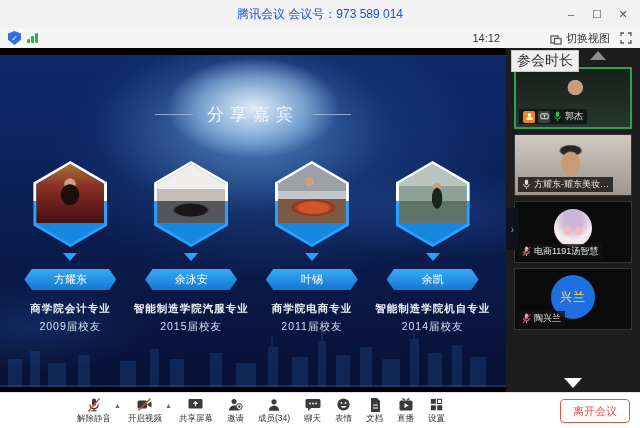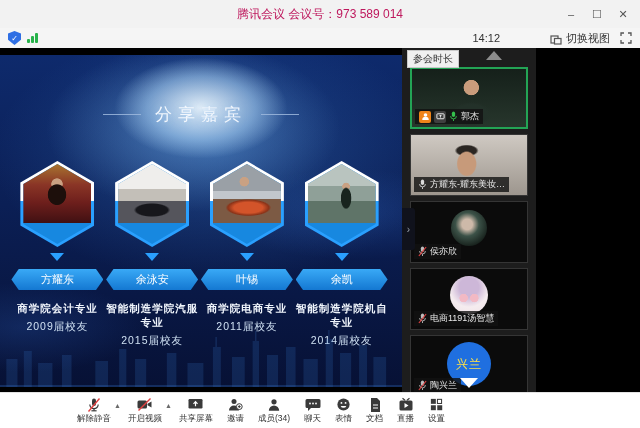--- a/index.html
+++ b/index.html
@@ -2,38 +2,38 @@
 <html><head>
 <meta charset="utf-8">
 <style>
   * { margin:0; padding:0; box-sizing:border-box; }
   html,body { width:640px; height:428px; }
   body { font-family:"Liberation Sans","DejaVu Sans",sans-serif; overflow:hidden; background:#000; }
   .app { width:640px; height:428px; display:flex; flex-direction:column; position:relative; }
 
   
   .titlebar { height:28px; background:#f2f2f2; position:relative; display:flex; align-items:center; justify-content:center; flex:0 0 28px; }
-  .titlebar .title { font-size:12px; color:#be185d; }
+  .titlebar .title { font-size:12px; color:#1d4ed8; }
   .win-controls { position:absolute; right:4px; top:0; height:28px; display:flex; align-items:center; }
   .win-btn { width:26px; height:28px; display:flex; align-items:center; justify-content:center; font-size:11px; color:#555; cursor:default; }
 
   
   .statusbar { height:20px; background:#f5f5f5; display:flex; align-items:center; padding:0 8px; flex:0 0 20px; }
   .shield { width:13px; height:14px; background:#2f6fe4; clip-path:polygon(50% 0,100% 18%,100% 62%,50% 100%,0 62%,0 18%); display:flex; align-items:center; justify-content:center; color:#fff; font-size:8px; margin-right:6px; }
   .sigbars { display:flex; align-items:flex-end; gap:1px; height:10px; }
   .sigbars i { display:block; width:3px; background:#27b24a; border-radius:1px; }
   .sigbars i:nth-child(1){height:4px;} .sigbars i:nth-child(2){height:7px;} .sigbars i:nth-child(3){height:10px;}
   .status-right { margin-left:auto; display:flex; align-items:center; gap:10px; }
   .time { font-size:11px; color:#333; }
   .switch-view { display:flex; align-items:flex-end; gap:4px; font-size:11px; color:#333;padding-left:40px; }
   .fullscreen-ic { width:12px; height:12px; position:relative; }
 
   
   .main { flex:1 1 auto; display:flex; height:344px; }
-  .stage { width:402px; background:#000; position:relative; overflow:hidden;padding-left:48px; }
+  .stage { width:506px; background:#000; position:relative; overflow:hidden;padding-left:48px; }
   .slide { position:absolute; left:0; right:0; top:7px; bottom:5px; overflow:hidden;
     background:
       radial-gradient(ellipse 120px 70px at 50% 16%, rgba(235,245,252,.95), rgba(170,210,245,.55) 45%, transparent 72%),
       radial-gradient(ellipse 210px 120px at 48% 22%, rgba(120,180,235,.5), transparent 70%),
       radial-gradient(ellipse 300px 170px at 54% 30%, rgba(60,125,205,.38), transparent 75%),
       radial-gradient(ellipse 180px 60px at 88% 48%, rgba(45,95,185,.30), transparent 75%),
       radial-gradient(ellipse 160px 60px at 6% 82%, rgba(45,95,185,.25), transparent 75%),
       linear-gradient(180deg,#0e2a6c 0%,#0b1f55 45%,#071135 100%);
   }
   .slide-title-row { position:absolute; top:48px; left:0; right:0; display:flex; align-items:center; justify-content:center; gap:14px; }
@@ -65,21 +65,21 @@
   .ribbon { margin-top:8px; width:92px; height:21px; clip-path:polygon(0 50%,8% 0,92% 0,100% 50%,92% 100%,8% 100%);
             background:linear-gradient(180deg,#39a9f6,#1478d2); display:flex; align-items:center; justify-content:center;
             color:#fff; font-size:11px; }
   .guest-desc { margin-top:12px; text-align:center; }
   .guest-desc .l1 { color:#f0f5fc; font-size:10.5px; font-weight:bold; letter-spacing:1px; }
   .guest-desc .l2 { color:#cfe0f2; font-size:10.5px; margin-top:4px; letter-spacing:1px; }
   .skyline { position:absolute; bottom:0; left:0; width:100%; height:58px; opacity:.85; }
 
   
   .sidebar { width:134px; background:#1d1d1d; position:relative; overflow:hidden; flex:0 0 134px; }
-  .duration-tip { position:absolute; top:2px; left:5px; background:#f0f0f0; border:1px solid #c9c9c9; color:#333; font-size:10px; padding:1px 5px; z-index:5; }
+  .duration-tip { position:absolute; top:2px; left:5px; background:#f0f0f0; border:1px solid #c9c9c9; color:#333; font-size:14px; padding:1px 5px; z-index:5; }
   .scroll-up { position:absolute; top:3px; left:84px; width:0; height:0; border-left:8px solid transparent; border-right:8px solid transparent; border-bottom:9px solid #8d8d8d; z-index:4; }
   .thumbs { position:absolute; top:19px; left:0; right:0; display:flex; flex-direction:column; align-items:center; }
   .thumb { width:118px; height:62px; margin-bottom:5px; background:#0b0b0b; border:1px solid #353535; position:relative; overflow:hidden; }
   .thumb.active { border:2px solid #23a455; }
   .ph-1 { background:radial-gradient(circle 8px at 52% 32%, #c99c7c 92%, transparent 100%),
           radial-gradient(ellipse 26px 16px at 52% 78%, #233129 60%, transparent 75%),
           linear-gradient(180deg,#15201a,#27362c); }
   .ph-2 { background:radial-gradient(ellipse 15px 19px at 48% 48%, #c79a7a 60%, transparent 68%),
           radial-gradient(ellipse 16px 8px at 48% 26%, #2b2622 60%, transparent 75%),
           linear-gradient(180deg,#cfc9c2,#9d968e); }
@@ -274,32 +274,20 @@
           <div class="tag">
             <svg width="9" height="11" viewBox="0 0 10 12">
                 <rect x="3.2" y="0.5" width="3.6" height="6" rx="1.8" fill="#dcdcdc"></rect>
                 <path d="M1.8 5.5 a3.2 3.2 0 0 0 6.4 0" fill="none" stroke="#dcdcdc" stroke-width="1"></path>
                 <line x1="5" y1="9" x2="5" y2="11" stroke="#dcdcdc" stroke-width="1"></line>
               </svg>
             <span class="nm">方耀东-耀东美妆…</span>
           </div>
         </div>
 
-        <div class="thumb">
-          <div class="avatar-circle av-3"></div>
-          <div class="tag">
-            <svg width="9" height="11" viewBox="0 0 10 12">
-                <rect x="3.2" y="0.5" width="3.6" height="6" rx="1.8" fill="#bdbdbd"></rect>
-                <path d="M1.8 5.5 a3.2 3.2 0 0 0 6.4 0" fill="none" stroke="#bdbdbd" stroke-width="1"></path>
-                <line x1="5" y1="9" x2="5" y2="11" stroke="#bdbdbd" stroke-width="1"></line>
-                <line x1="1" y1="11" x2="9" y2="1" stroke="#e04040" stroke-width="1.3"></line>
-              </svg>
-            <span class="nm">侯亦欣</span>
-          </div>
-        </div>
 
         <div class="thumb">
           <div class="avatar-circle av-4"></div>
           <div class="tag">
             <svg width="9" height="11" viewBox="0 0 10 12">
                 <rect x="3.2" y="0.5" width="3.6" height="6" rx="1.8" fill="#bdbdbd"></rect>
                 <path d="M1.8 5.5 a3.2 3.2 0 0 0 6.4 0" fill="none" stroke="#bdbdbd" stroke-width="1"></path>
                 <line x1="5" y1="9" x2="5" y2="11" stroke="#bdbdbd" stroke-width="1"></line>
                 <line x1="1" y1="11" x2="9" y2="1" stroke="#e04040" stroke-width="1.3"></line>
               </svg>
@@ -437,14 +425,15 @@
         <svg width="15" height="15" viewBox="0 0 16 16">
             <rect x="2" y="2" width="5.3" height="5.3" fill="#3a3a3a"></rect>
             <rect x="9" y="2.5" width="4.4" height="4.4" fill="none" stroke="#3a3a3a" stroke-width="1.1"></rect>
             <rect x="2" y="8.8" width="5.3" height="5.3" fill="#3a3a3a"></rect>
             <rect x="8.8" y="8.8" width="5.3" height="5.3" fill="#3a3a3a"></rect>
           </svg>
       </span>
       <span class="lb">设置</span>
     </div>
 
+    <div class="leave-btn">离开会议</div>
   </div>
 </div>
 
 </body></html>

